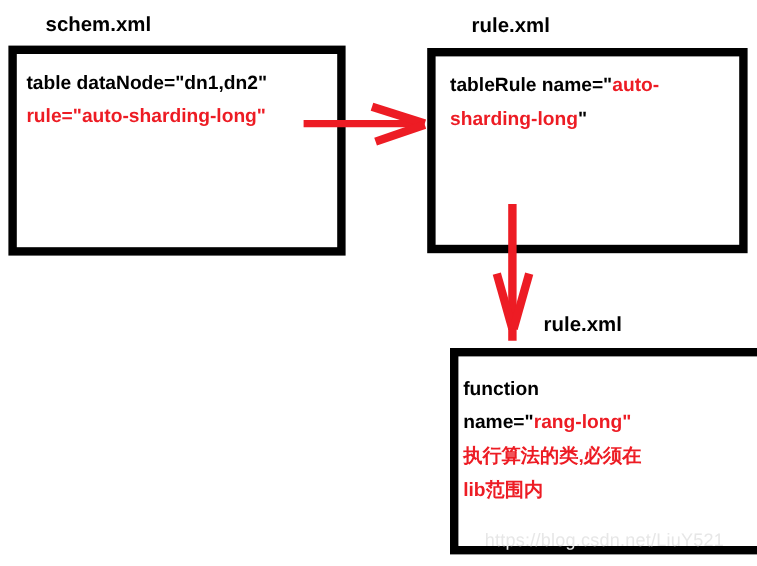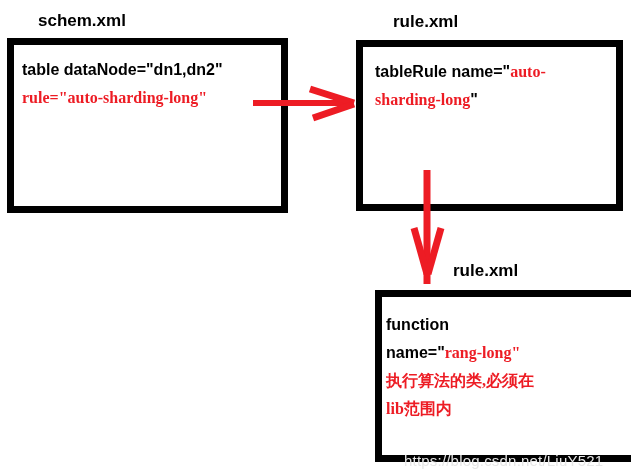--- a/index.html
+++ b/index.html
@@ -30,21 +30,21 @@
     border: 7px solid var(--black);
     background: #ffffff;
   }
   .box .lines {
     font-size: 16px;
     font-weight: bold;
     white-space: nowrap;
   }
   .line { line-height: 28px; }
   .black { color: var(--black); }
-  .red { color: var(--red); font-family: Liberation Serif, serif; }
+  .red { color: var(--red); }
 
   .t-schem { left: 38px; top: 11px; }
   .box-schem { left: 7px; top: 38px; width: 281px; height: 175px; }
   .box-schem .lines { padding: 11px 0 0 8px; line-height: 29px; }
 
   .t-rule1 { left: 393px; top: 12px; }
   .box-rule { left: 356px; top: 40px; width: 267px; height: 171px; }
   .box-rule .lines { padding: 11px 0 0 12px; }
 
   .t-rule2 { left: 453px; top: 261px; }
@@ -59,21 +59,20 @@
   .watermark {
     position: absolute;
     left: 404px;
     top: 442px;
     font-size: 15px;
     font-weight: normal;
     color: var(--watermark);
     white-space: nowrap;
     z-index: 10;
     letter-spacing: 0.2px;
-    margin-top: 10px;
   }
 </style>
 </head>
 <body>
 
 <div class="canvas">
 
   <div class="title t-schem">schem.xml</div>
   <div class="box box-schem">
     <div class="lines">

